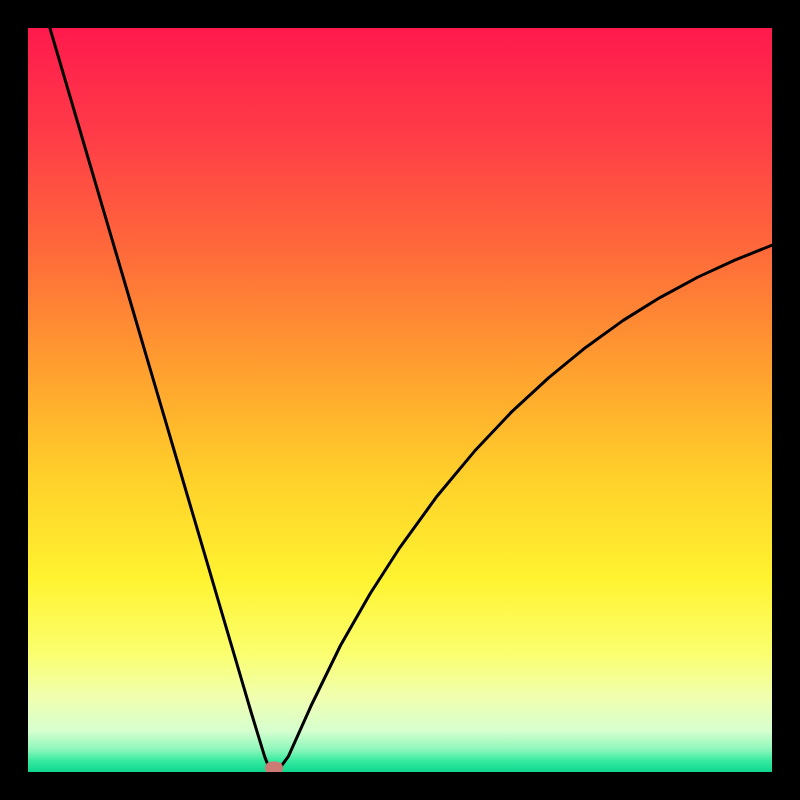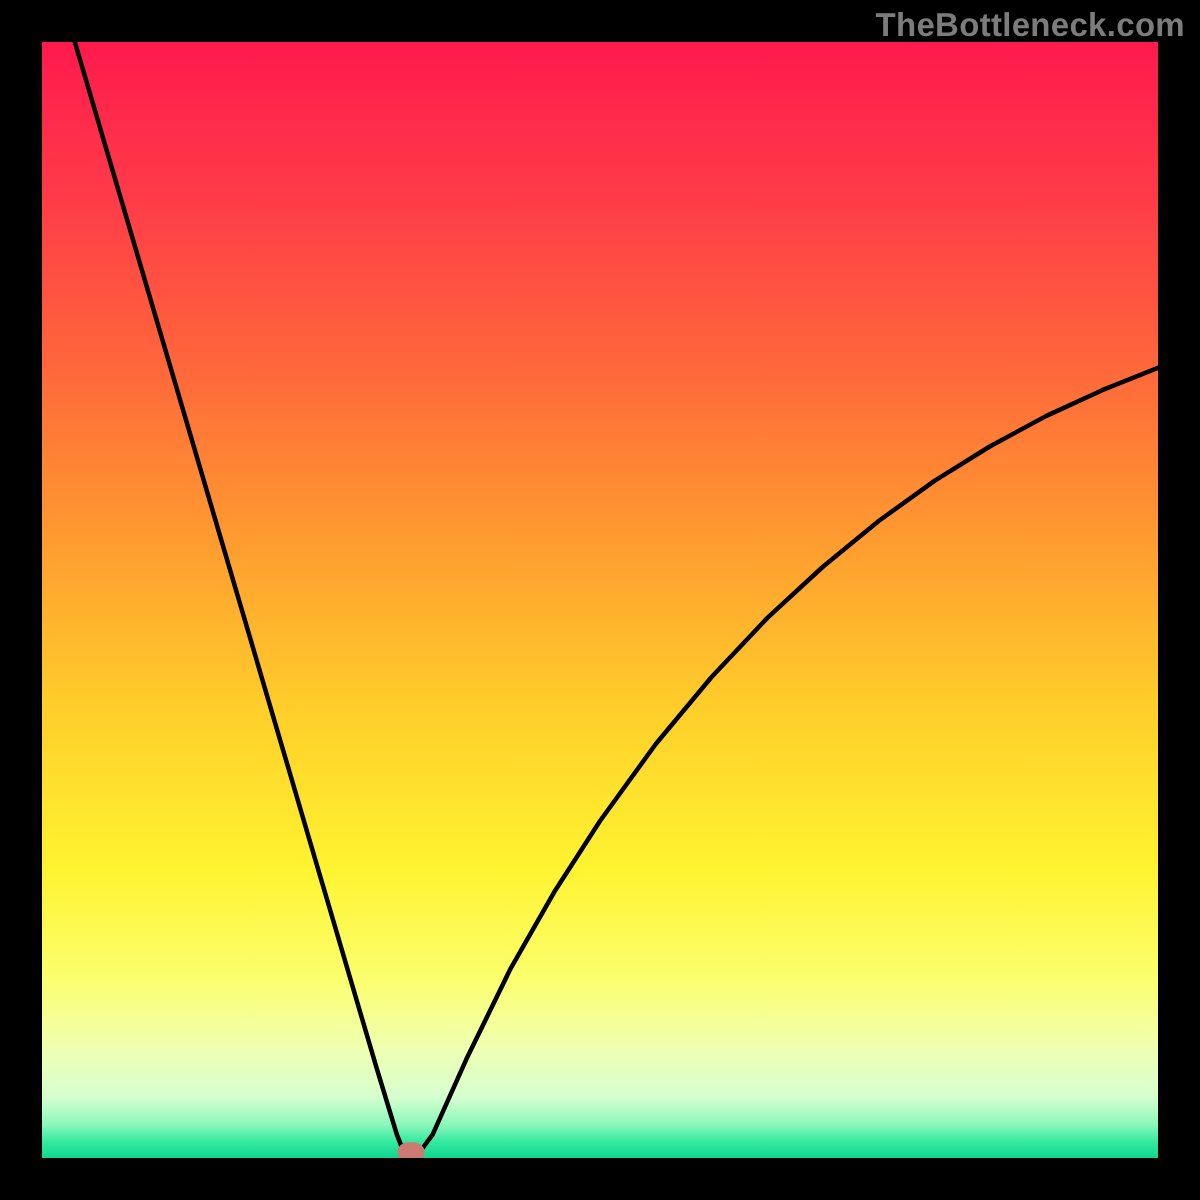--- a/index.html
+++ b/index.html
@@ -78,14 +78,13 @@
       <rect x="0" y="0" width="744" height="744" fill="url(#bg)"></rect>
     </svg>
 
     <svg class="curve" viewBox="0 0 744 744" preserveAspectRatio="none">
       <path id="curve-path" d="M0.00 -74.40 L14.88 -23.81 L29.76 26.78 L44.64 77.38 L59.52 127.97 L74.40 178.56 L89.28 229.15 L104.16 279.74 L119.04 330.34 L133.92 380.93 L148.80 431.52 L163.68 482.11 L178.56 532.70 L193.44 583.30 L208.32 633.89 L223.20 684.48 L236.59 728.38 L241.80 741.77 L249.98 742.51 L260.40 728.38 L282.72 678.53 L312.48 617.52 L342.24 565.44 L372.00 519.31 L409.20 467.98 L446.40 423.34 L483.60 383.90 L520.80 349.68 L558.00 319.18 L595.20 292.39 L632.40 269.33 L669.60 249.24 L706.80 232.13 L744.00 217.25" fill="none" stroke="#000000" stroke-width="3" stroke-linejoin="round" stroke-linecap="round"></path>
     </svg>
 
     <div class="marker" id="marker" style="left: 246.264px; top: 740.28px; background: rgb(204, 122, 116);"></div>
   </div>
 
-  <div class="watermark">TheBottleneck.com</div>
 </div>
 
 </body></html>

